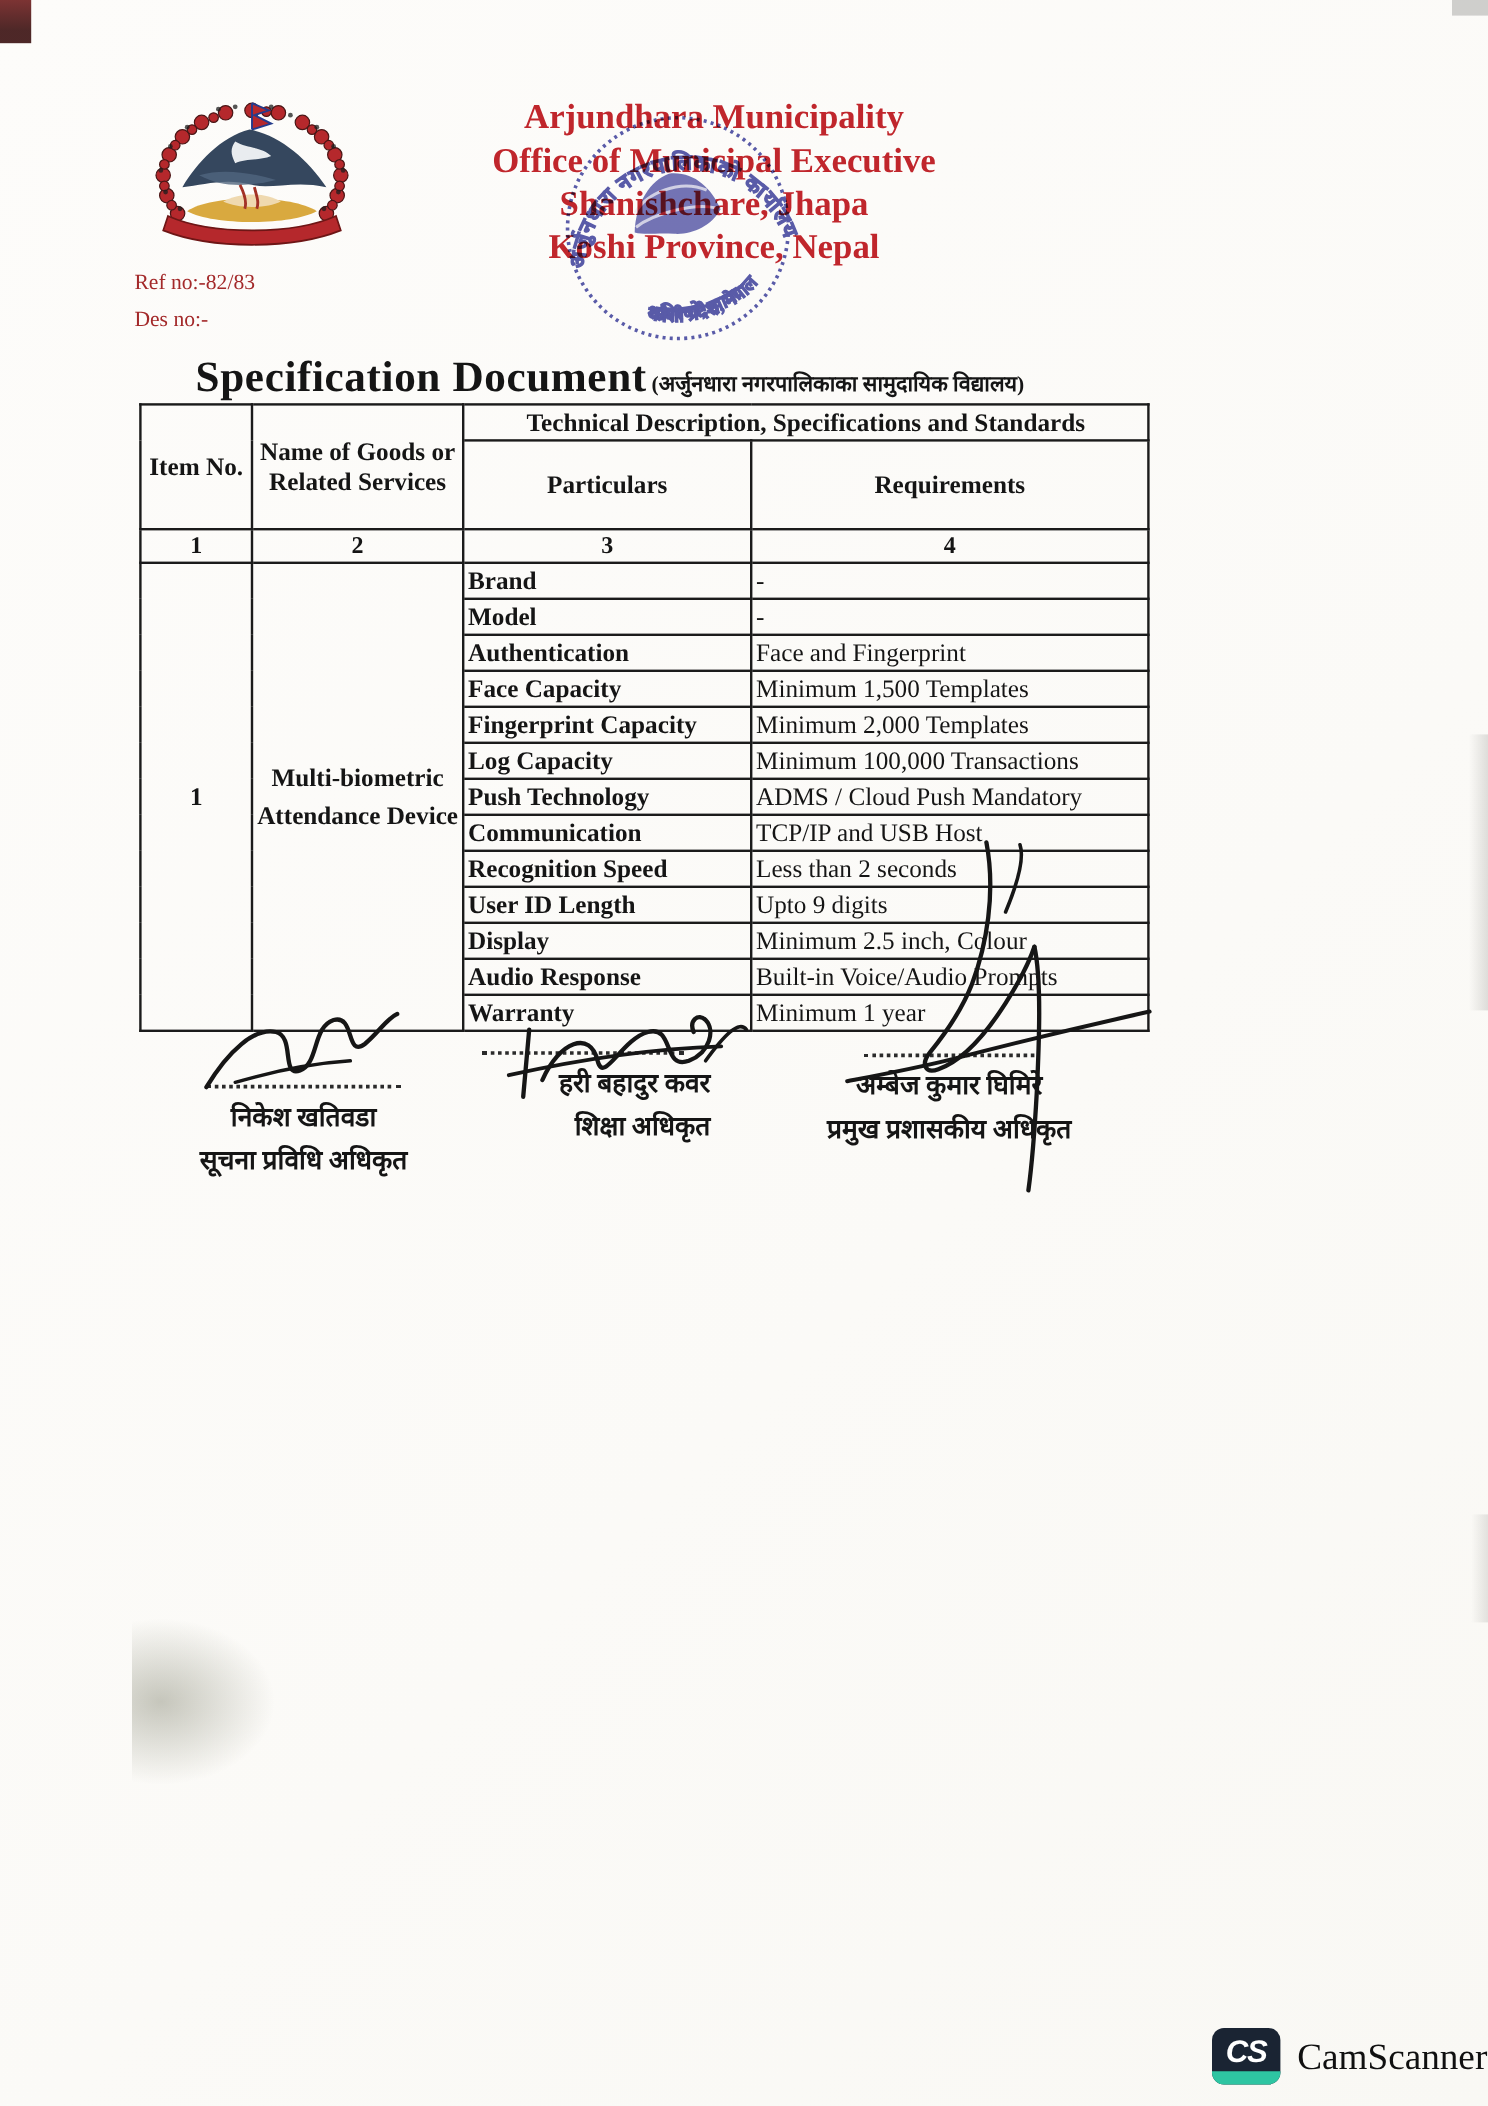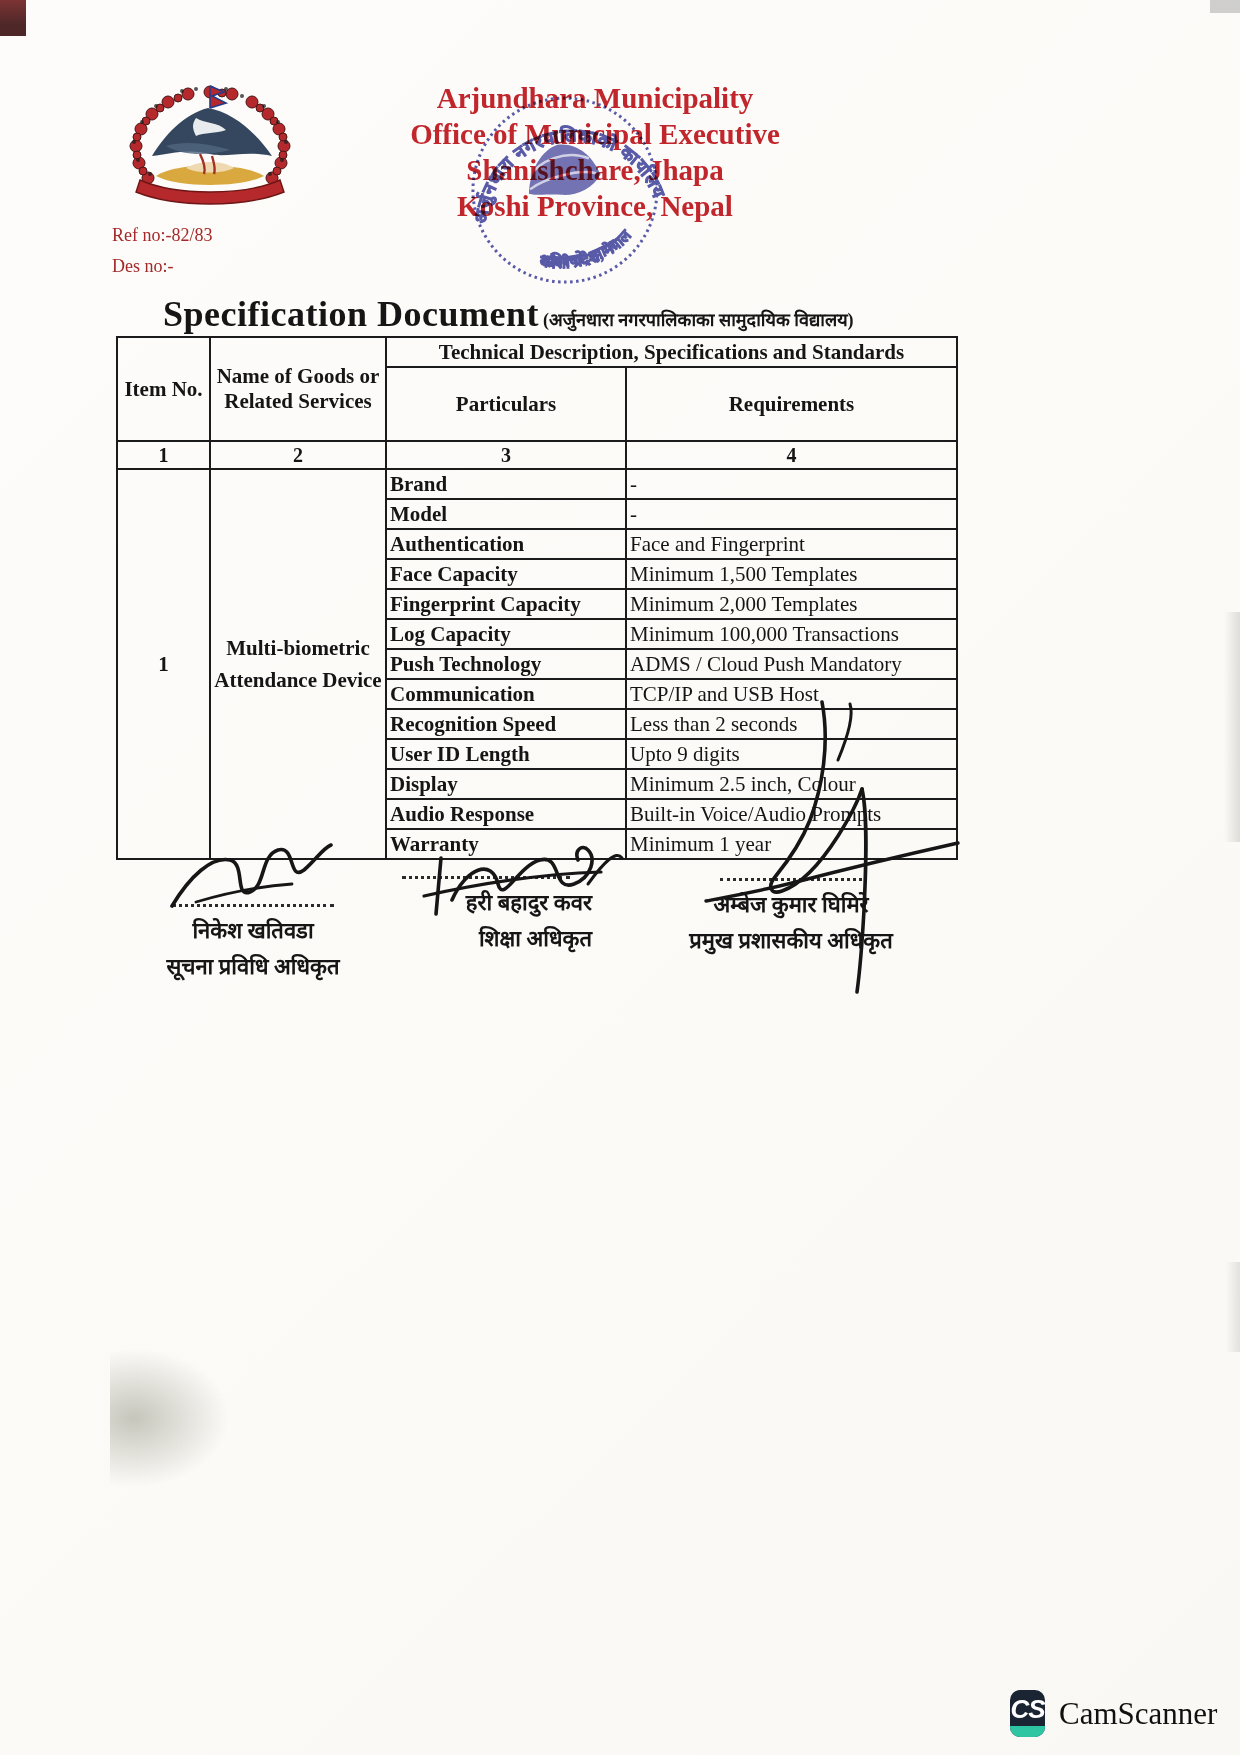--- a/index.html
+++ b/index.html
@@ -45,21 +45,21 @@
 
   
   .sig-block{position:absolute;text-align:center;font-size:22px;line-height:36px;}
   .sig-dots{height:0;border-bottom:3.4px dotted #2b2b2b;margin:0 auto 6px auto;}
   .sig-name{font-weight:700;}
   .sig-title{font-weight:700;}
   .sig-strokes{position:absolute;inset:0;pointer-events:none;}
 
   
   .cs-badge{position:absolute;left:1010px;top:1690px;display:flex;align-items:center;}
-  .cs-icon{width:35px;height:47px;border-radius:10px;background:#1a2433;position:relative;
+  .cs-icon{width:57px;height:47px;border-radius:10px;background:#1a2433;position:relative;
         display:flex;align-items:center;justify-content:center;}
   .cs-icon .strip{position:absolute;left:0;right:0;bottom:0;height:11px;background:#2ec5a2;
         border-radius:0 0 10px 10px;}
   .cs-icon .cs-text{color:#fff;font-family:"Liberation Sans",sans-serif;font-weight:800;
         font-style:italic;font-size:26px;margin-top:-8px;letter-spacing:-1px;}
   .cs-label{font-size:31px;color:#101010;margin-left:14px;font-family:"Liberation Serif",serif;}
 </style>
 </head>
 <body>
 

